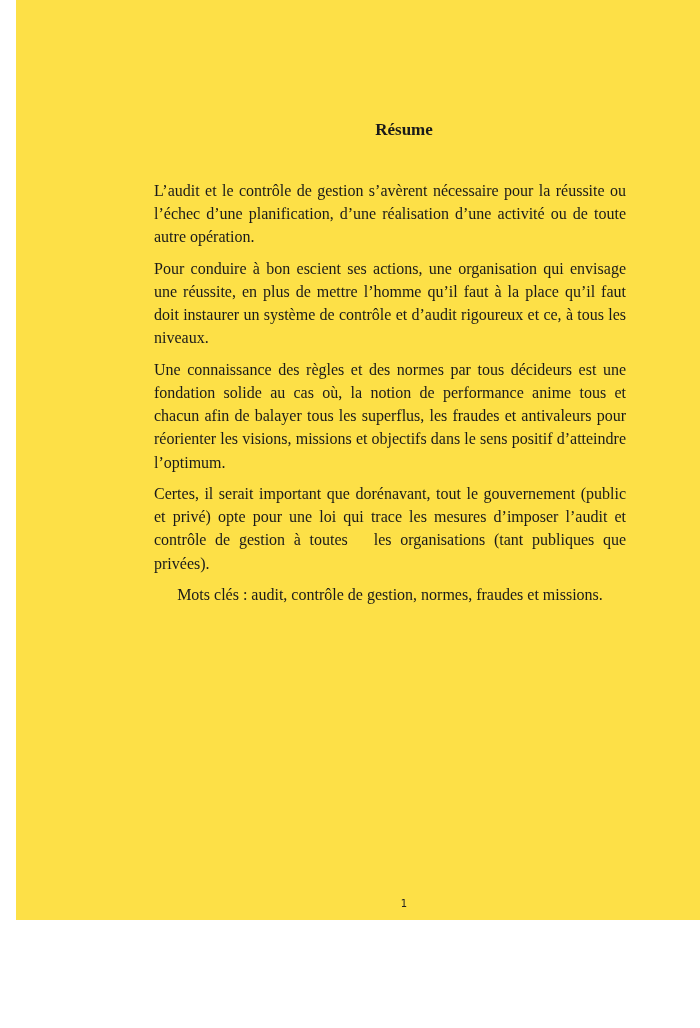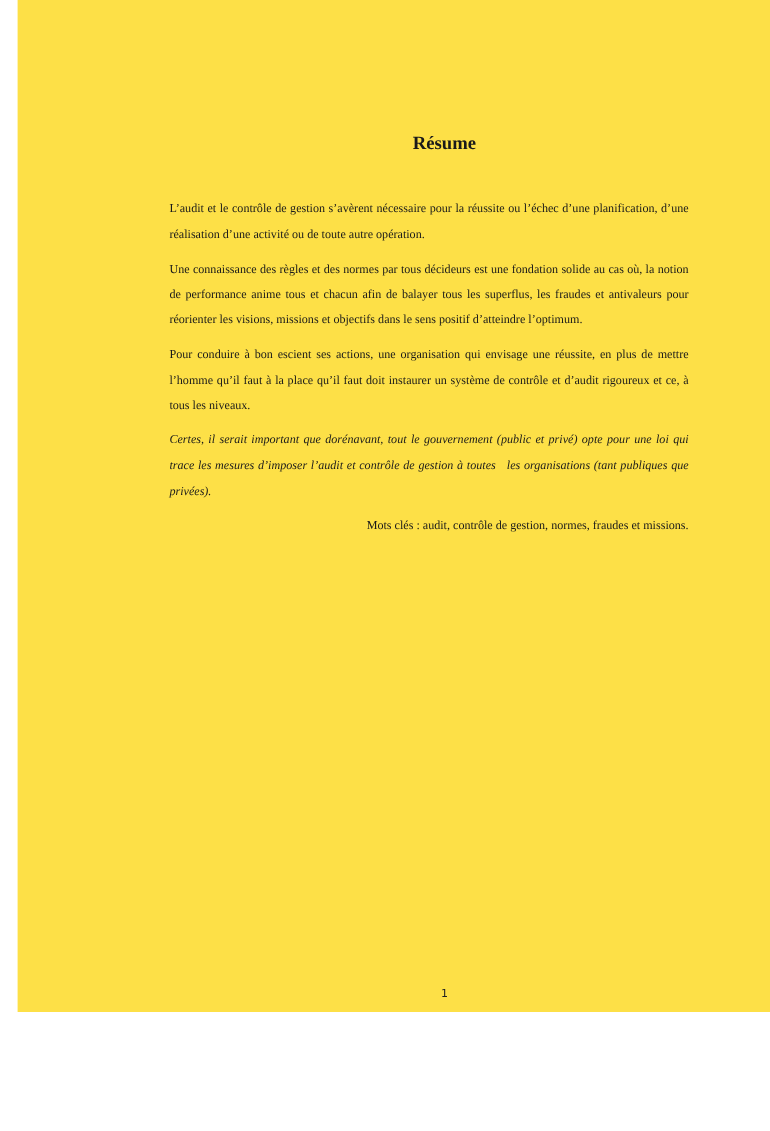--- a/index.html
+++ b/index.html
@@ -9,35 +9,35 @@
     background: #fde047; color: #1a1a1a;
     font-family: "Liberation Serif", "DejaVu Serif", serif;
   }
   .title {
     position: absolute; left: 0; width: 700px; top: 120px;
     text-align: center; font-weight: bold; font-size: 17px;
     margin-left: 38px;
   }
   .body {
     position: absolute; left: 138px; top: 179px; width: 472px;
-    font-size: 11px; line-height: 23.2px;
+    font-size: 16px; line-height: 23.2px;
   }
   .body p { margin: 0 0 8.2px 0; text-align: justify; }
   .page-number {
     position: absolute; top: 898px; left: 0; width: 700px; text-align: center;
     margin-left: 38px;
     font-family: "DejaVu Sans", sans-serif; font-size: 10px; color: #222;
   }
 </style>
 </head>
 <body>
 
 <div class="page">
   <div class="title">Résume</div>
   <div class="body">
     <p>L’audit et le contrôle de gestion s’avèrent nécessaire pour la réussite ou l’échec d’une planification, d’une réalisation d’une activité ou de toute autre opération.</p>
+    <p>Pour conduire à bon escient ses actions, une organisation qui envisage une réussite, en plus de mettre l’homme qu’il faut à la place qu’il faut doit instaurer un système de contrôle et d’audit rigoureux et ce, à tous les niveaux.</p>
     <p>Une connaissance des règles et des normes par tous décideurs est une fondation solide au cas où, la notion de performance anime tous et chacun afin de balayer tous les superflus, les fraudes et antivaleurs pour  réorienter les visions, missions et objectifs dans le sens positif d’atteindre l’optimum.</p>
-    <p>Pour conduire à bon escient ses actions, une organisation qui envisage une réussite, en plus de mettre l’homme qu’il faut à la place qu’il faut doit instaurer un système de contrôle et d’audit rigoureux et ce, à tous les niveaux.</p>
-    <p style="white-space: pre-wrap; font-style: italic;">Certes, il serait important que dorénavant, tout le gouvernement (public et privé) opte pour une loi qui trace les mesures d’imposer l’audit et contrôle de gestion à toutes   les organisations (tant publiques que   privées).</p>
-    <p style="text-align:right;">Mots clés : audit, contrôle de gestion, normes, fraudes et missions.</p>
+    <p style="white-space: pre-wrap;">Certes, il serait important que dorénavant, tout le gouvernement (public et privé) opte pour une loi qui trace les mesures d’imposer l’audit et contrôle de gestion à toutes   les organisations (tant publiques que   privées).</p>
+    <p style="text-align:center;">Mots clés : audit, contrôle de gestion, normes, fraudes et missions.</p>
   </div>
   <div class="page-number">1</div>
 </div>
 
 </body></html>

